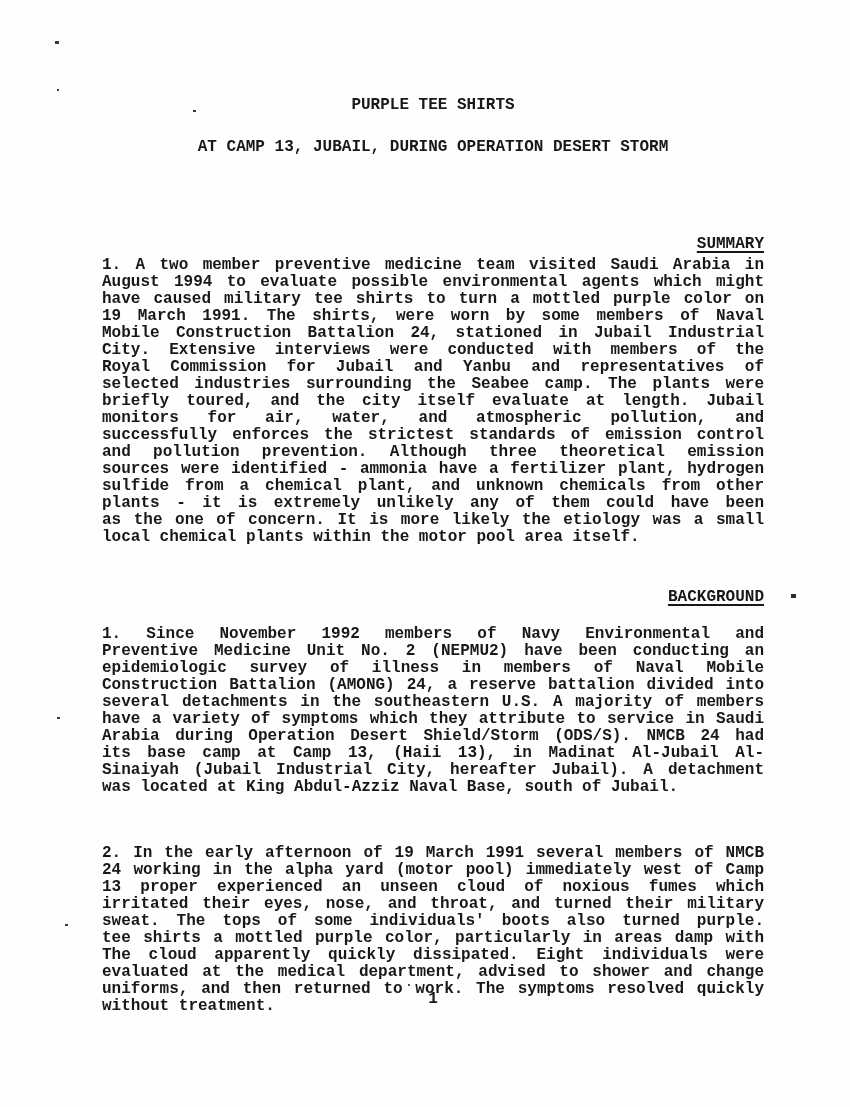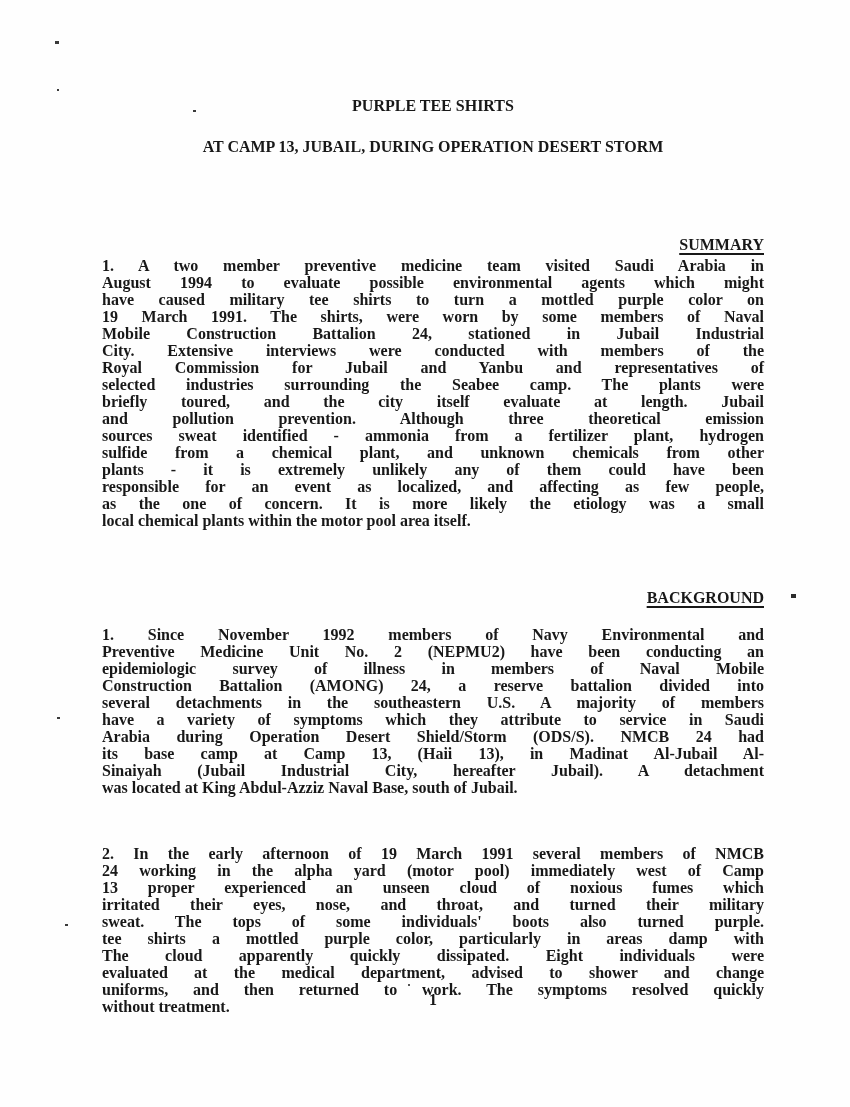--- a/index.html
+++ b/index.html
@@ -16,21 +16,20 @@
     width: 850px; height: 1107px;
     background: #fefefe;
     overflow: hidden;
   }
   .doc {
     position: absolute; left: 102px; top: 0;
     width: 662px; height: 1107px;
     font-size: 16px; font-weight: 700;
     line-height: 17px;
     letter-spacing: 0px;
-    font-family: Liberation Serif, serif;
   }
   .block { position: absolute; left: 0; width: 662px; }
   .title-block   { top: 97px;  text-align: center; }
   .subtitle-block{ top: 138px; text-align: center; line-height: 18px; }
   .head-summary  { top: 236px; text-align: right; }
   .head-background { top: 589px; text-align: right; }
   .para-summary  { top: 257px; }
   .para-bg1      { top: 626px; }
   .para-bg2      { top: 813px; margin-top: 32px; }
   .pageno-block  { top: 991px; text-align: center; }
@@ -84,25 +83,26 @@
     <div class="block para-summary">
         <div class="jline">1.  A two member preventive medicine team visited Saudi Arabia in</div>
         <div class="jline">August 1994 to evaluate possible environmental agents which might</div>
         <div class="jline">have caused military tee shirts to turn a mottled purple color on</div>
         <div class="jline">19 March 1991.  The shirts, were worn by some members of Naval</div>
         <div class="jline">Mobile Construction Battalion 24, stationed in Jubail Industrial</div>
         <div class="jline">City.  Extensive interviews were conducted with members of the</div>
         <div class="jline">Royal Commission for Jubail and Yanbu and representatives of</div>
         <div class="jline">selected industries surrounding the Seabee camp.  The plants were</div>
         <div class="jline">briefly toured, and the city itself evaluate at length.  Jubail</div>
+        <div class="jline">monitors for air, water, and atmospheric pollution, and</div>
+        <div class="jline">successfully enforces the strictest standards of emission control</div>
         <div class="jline">and pollution prevention.  Although three theoretical emission</div>
-        <div class="jline">sources sweat identified - ammonia from a fertilizer plant, hydrogen</div>
+        <div class="jline">sources were identified - ammonia have a fertilizer plant, hydrogen</div>
         <div class="jline">sulfide from a chemical plant, and unknown chemicals from other</div>
         <div class="jline">plants - it is extremely unlikely any of them could have been</div>
-        <div class="jline">responsible for an event as localized, and affecting as few people,</div>
         <div class="jline">as the one of concern.  It is more likely the etiology was a small</div>
         <div class="jline jlast">local chemical plants within the motor pool area itself.</div>
       </div>
 
     <div class="block head-background">
       <span class="uline">BACKGROUND</span>
     </div>
 
     <div class="block para-bg1">
         <div class="jline">1.    Since November 1992 members of Navy Environmental and</div>

